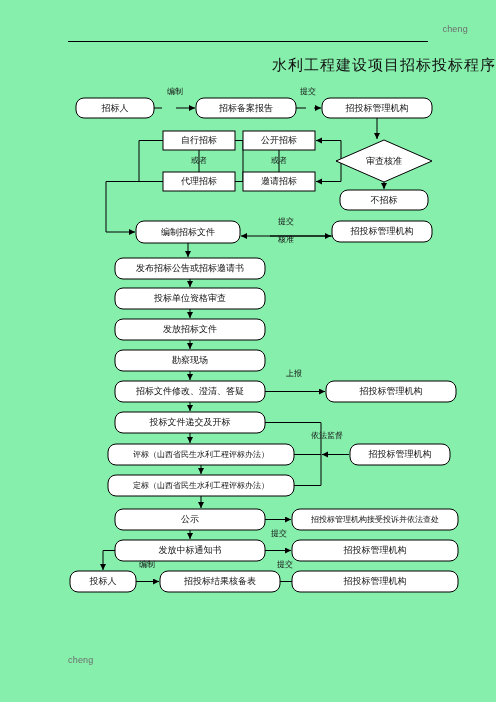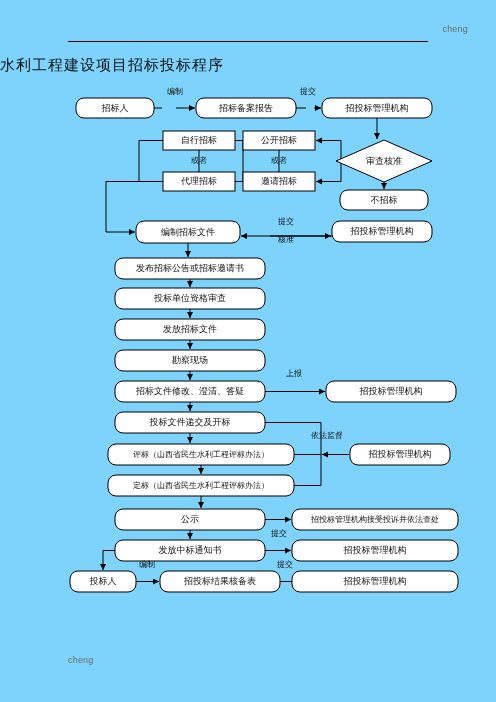--- a/index.html
+++ b/index.html
@@ -1,37 +1,37 @@
 <!DOCTYPE html>
 <html><head>
 <meta charset="utf-8">
 <style>
   html,body{margin:0;padding:0;background:#ffffff;}
   body{
     width:496px;height:702px;position:relative;overflow:hidden;
     font-family:"Liberation Serif","DejaVu Serif",serif;
     color:#000;
   }
-  #page{position:absolute;inset:0;background:#7dd3fc;}
+  #page{position:absolute;inset:0;background:#86efac;}
 
   .hdr-watermark{
     position:absolute;right:28px;top:24px;
     font-family:"Liberation Sans","DejaVu Sans",sans-serif;
     font-size:9px;color:#6d6d6d;letter-spacing:.2px;
   }
   .hdr-rule{
     position:absolute;left:68px;top:41px;width:360px;height:1px;background:#000;
   }
   .ftr-watermark{
     position:absolute;left:68px;top:655px;
     font-family:"Liberation Sans","DejaVu Sans",sans-serif;
     font-size:9px;color:#6d6d6d;letter-spacing:.2px;
   }
   .title{
-    position:absolute;left:0;top:56px;width:496px;text-align:left;
+    position:absolute;left:0;top:56px;width:496px;text-align:right;
     font-size:15px;letter-spacing:1px;color:#111;
   }
   svg#flow{position:absolute;left:0;top:0;width:496px;height:702px;}
   svg#flow text{font-family:"Liberation Serif","DejaVu Serif",serif;fill:#111;}
   .nlabel{font-size:9px;text-anchor:middle;dominant-baseline:middle;}
   .nlabel.sm{font-size:8px;}
   .elabel{font-size:8px;text-anchor:middle;dominant-baseline:middle;fill:#111;}
   .shape{fill:#ffffff;stroke:#000000;stroke-width:1;}
   .conn{stroke:#000000;stroke-width:1;fill:none;}
 </style>

